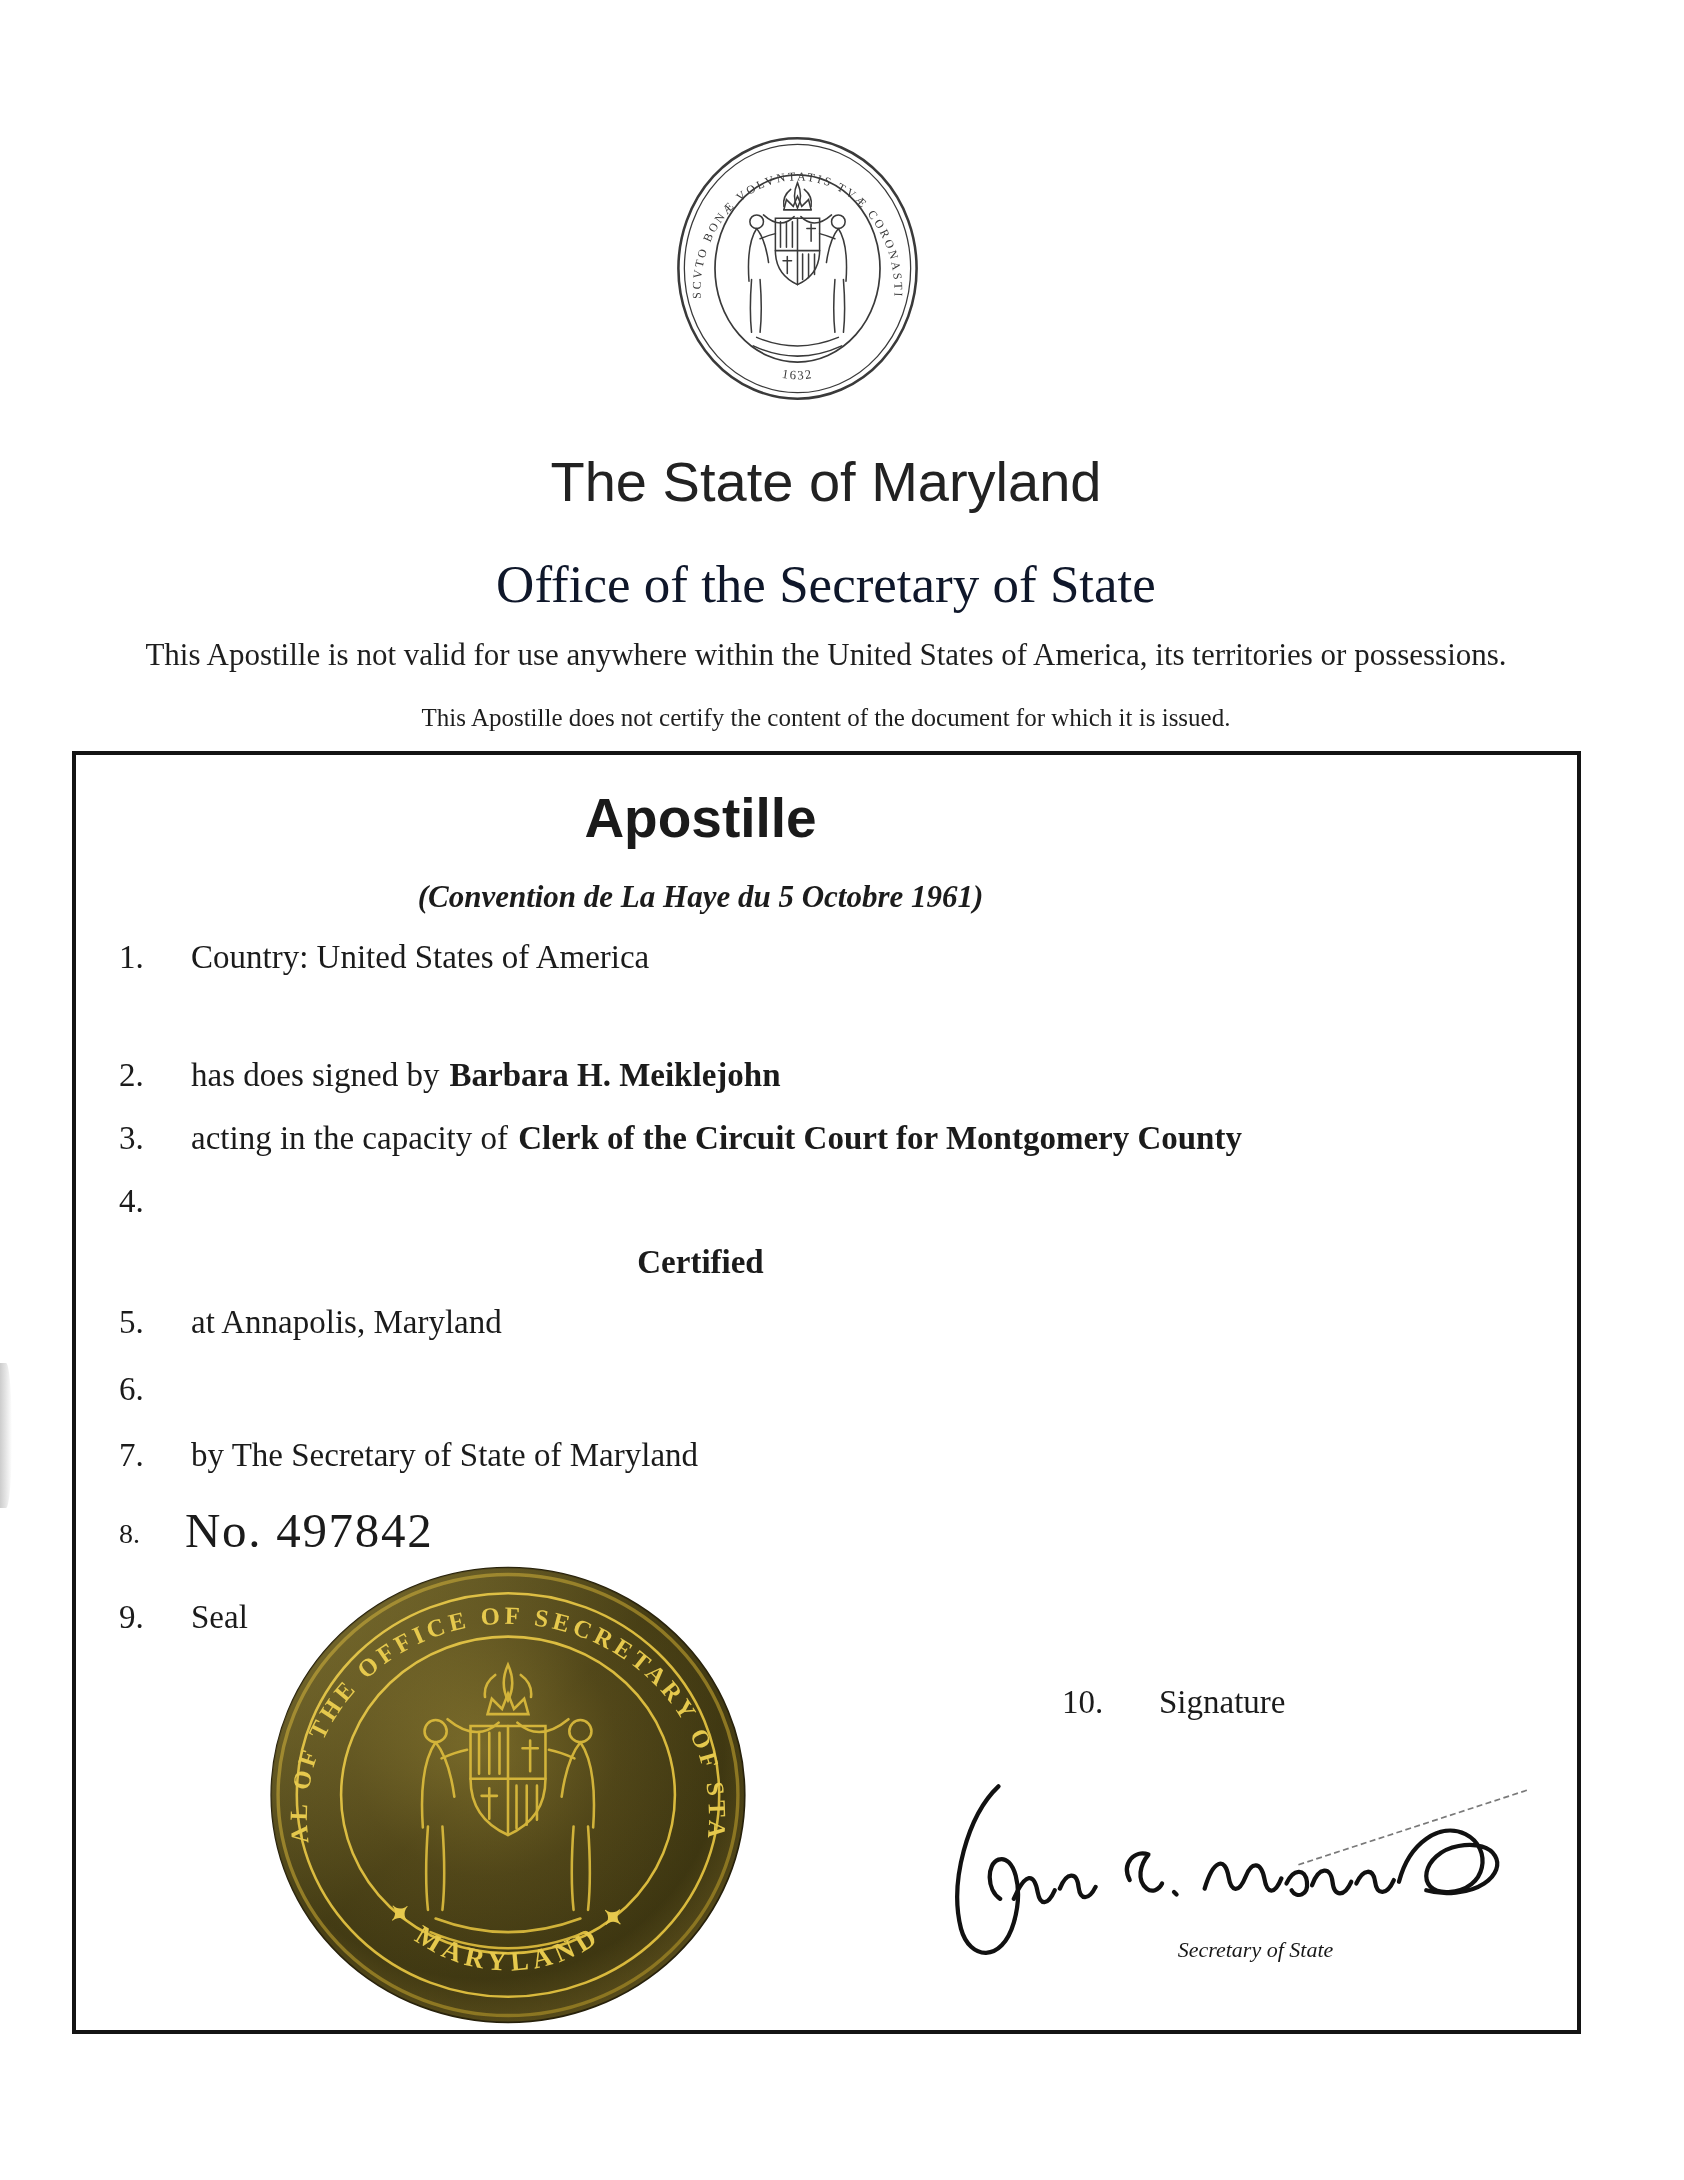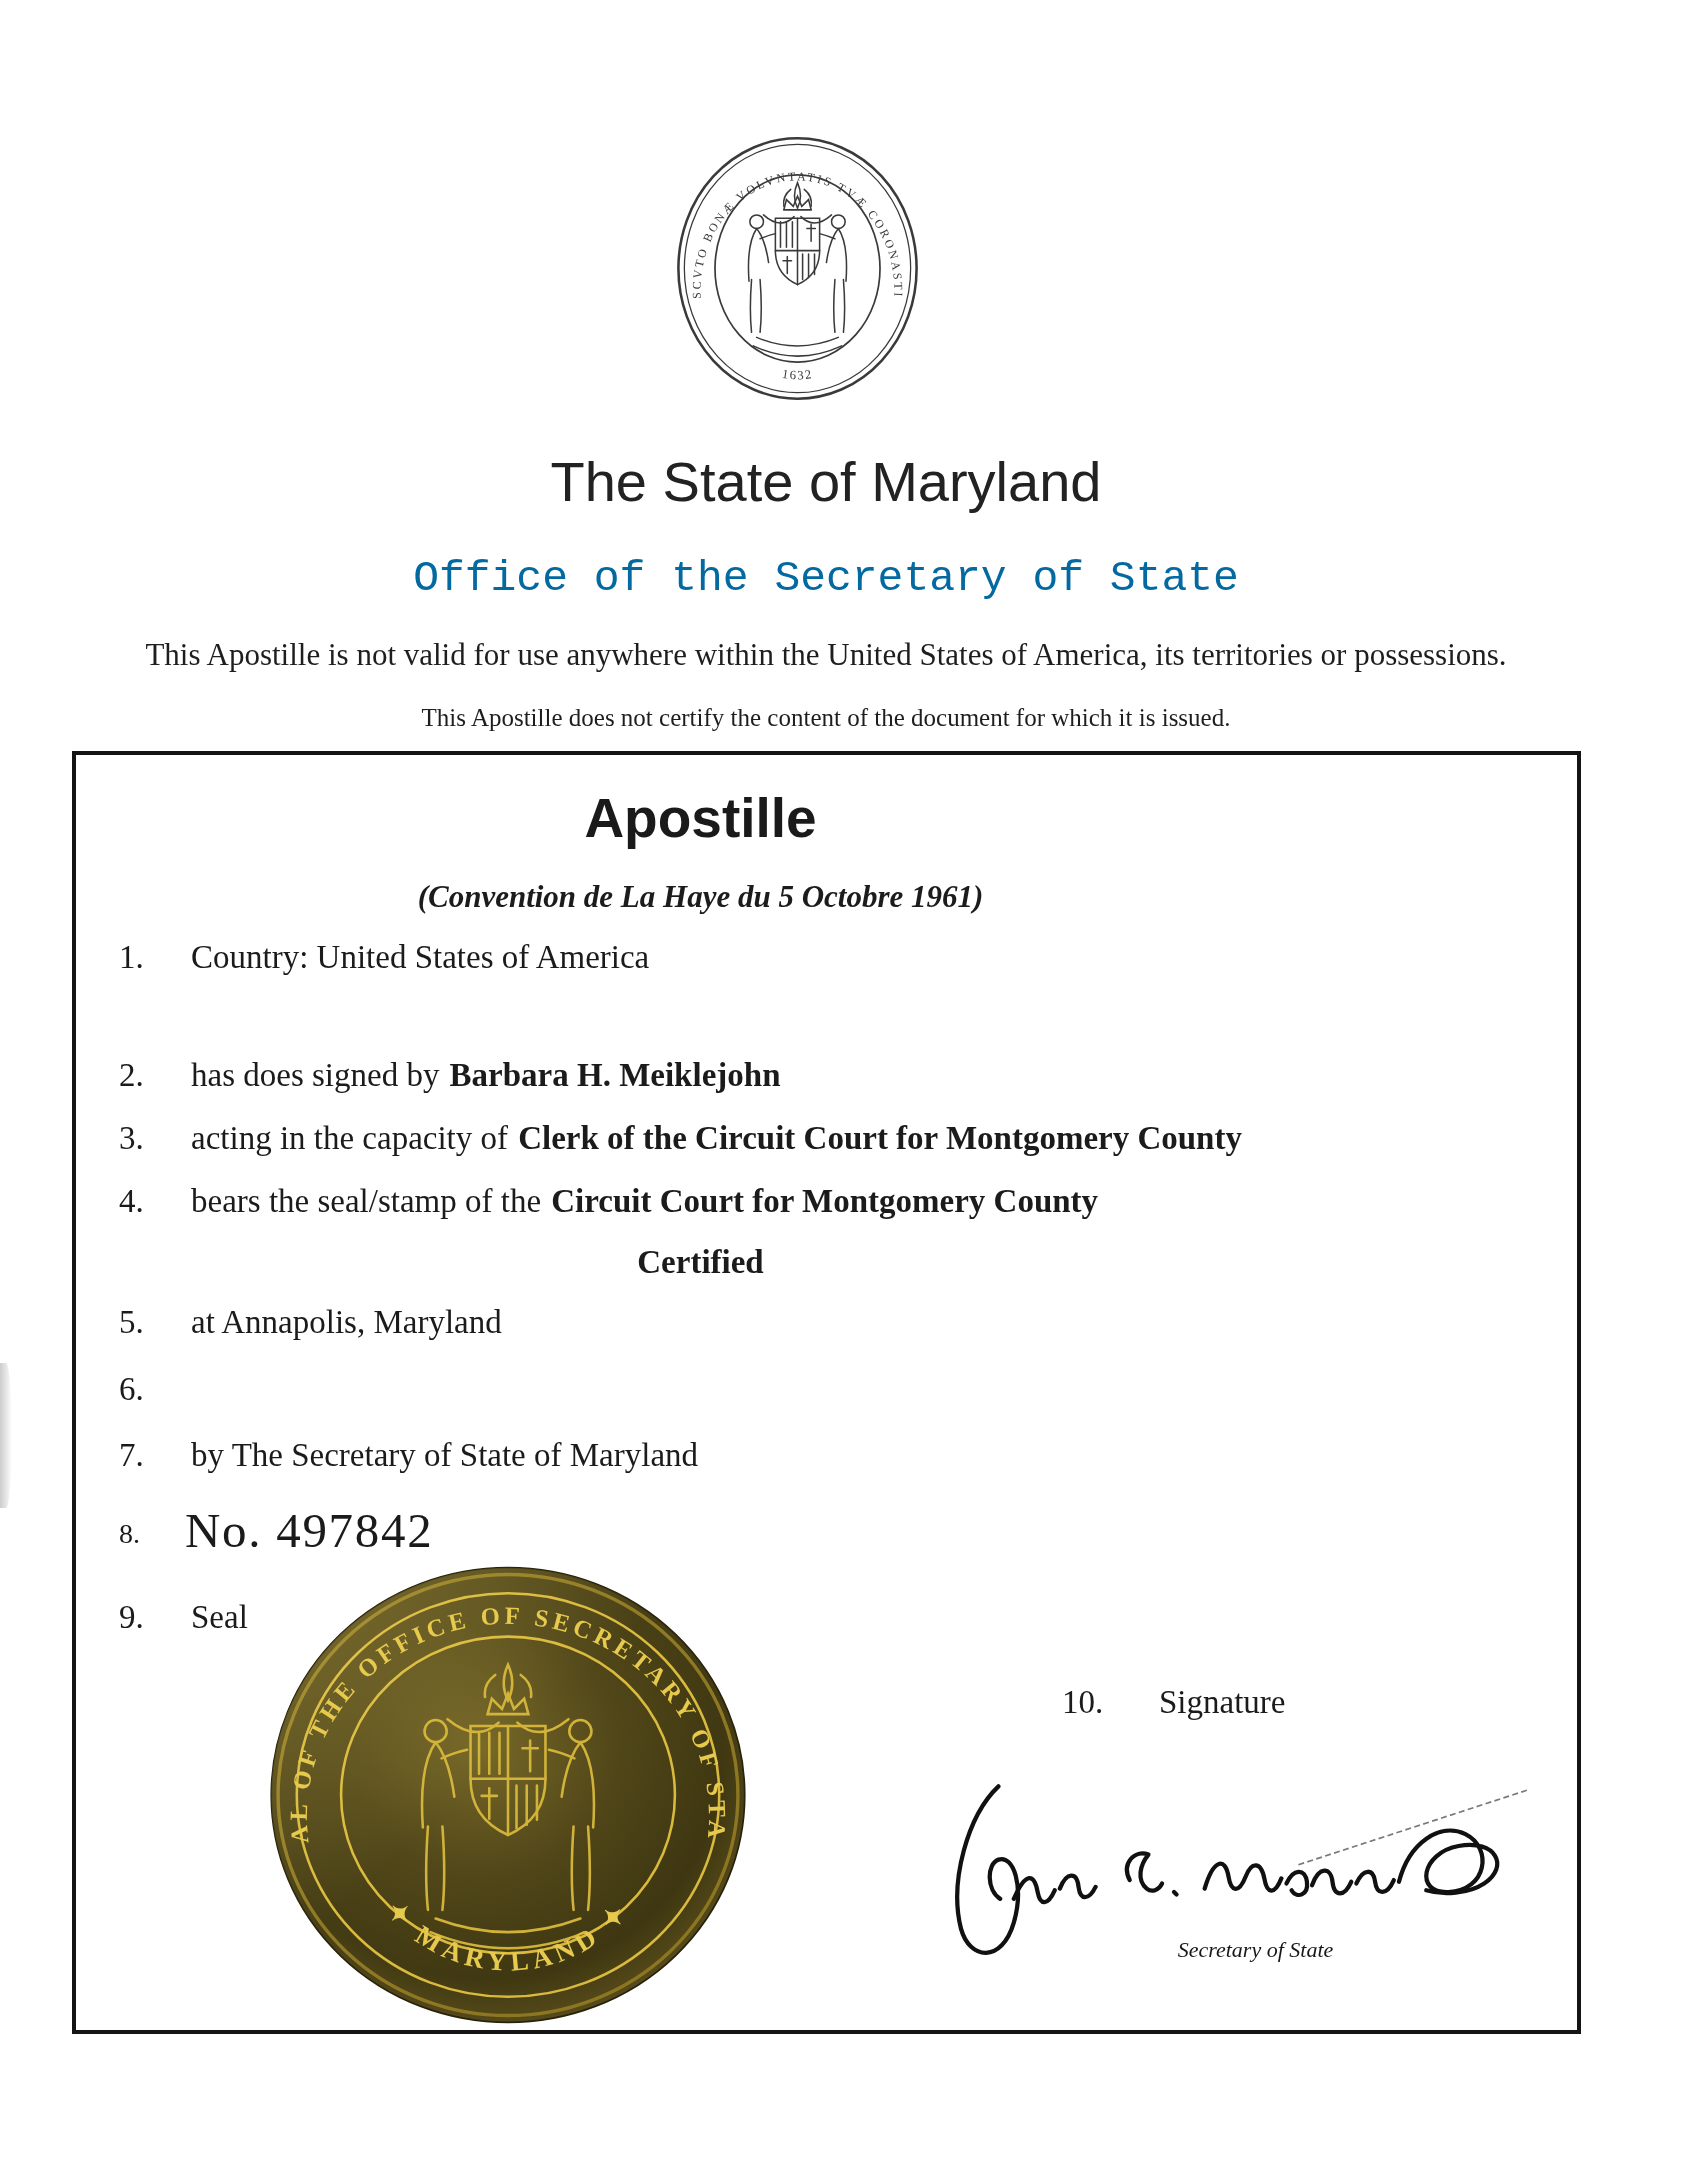--- a/index.html
+++ b/index.html
@@ -13,22 +13,22 @@
   }
   .abs{position:absolute;}
   .centerwrap{left:0;width:1652px;text-align:center;}
   .title{
     top:451px;
     font-family:"Liberation Sans","DejaVu Sans",sans-serif;
     font-size:56px;line-height:1.1;letter-spacing:0px;color:#222;
   }
   .subtitle{
     top:554px;
-    font-family:Liberation Mono, monospace;
-    font-size:43px;color:#0369a1;
+    font-family:Liberation Serif, serif;
+    font-size:53px;color:#0f172a;
   }
   .disc1{top:637px;font-size:31px;color:#1e1e1e;}
   .disc2{top:704px;font-size:25px;color:#1e1e1e;}
   .apostille-box{
     left:72px;top:751px;width:1509px;height:1283px;
     border:4.3px solid #141414;background:#ffffff;
     box-sizing:border-box;
   }
   .boxcenter{left:0;width:1249px;text-align:center;}
   .apo-head{
@@ -132,21 +132,20 @@
       <span class="txt"><span>has does signed by</span><span class="b">Barbara H. Meiklejohn</span></span>
     </div>
 
     <div class="row" style="top:365px">
       <span class="num">3.</span>
       <span class="txt"><span>acting in the capacity of</span><span class="b">Clerk of the Circuit Court for Montgomery County</span></span>
     </div>
 
     <div class="row" style="top:428px">
       <span class="num">4.</span>
-      <span class="txt"><span>bears the seal/stamp of the</span><span class="b">Circuit Court for Montgomery County</span></span>
     </div>
 
     <div class="abs boxcenter certified">Certified</div>
 
     <div class="row" style="top:549px">
       <span class="num">5.</span>
       <span class="txt">at Annapolis, Maryland</span>
     </div>
 
     <div class="row" style="top:616px">

